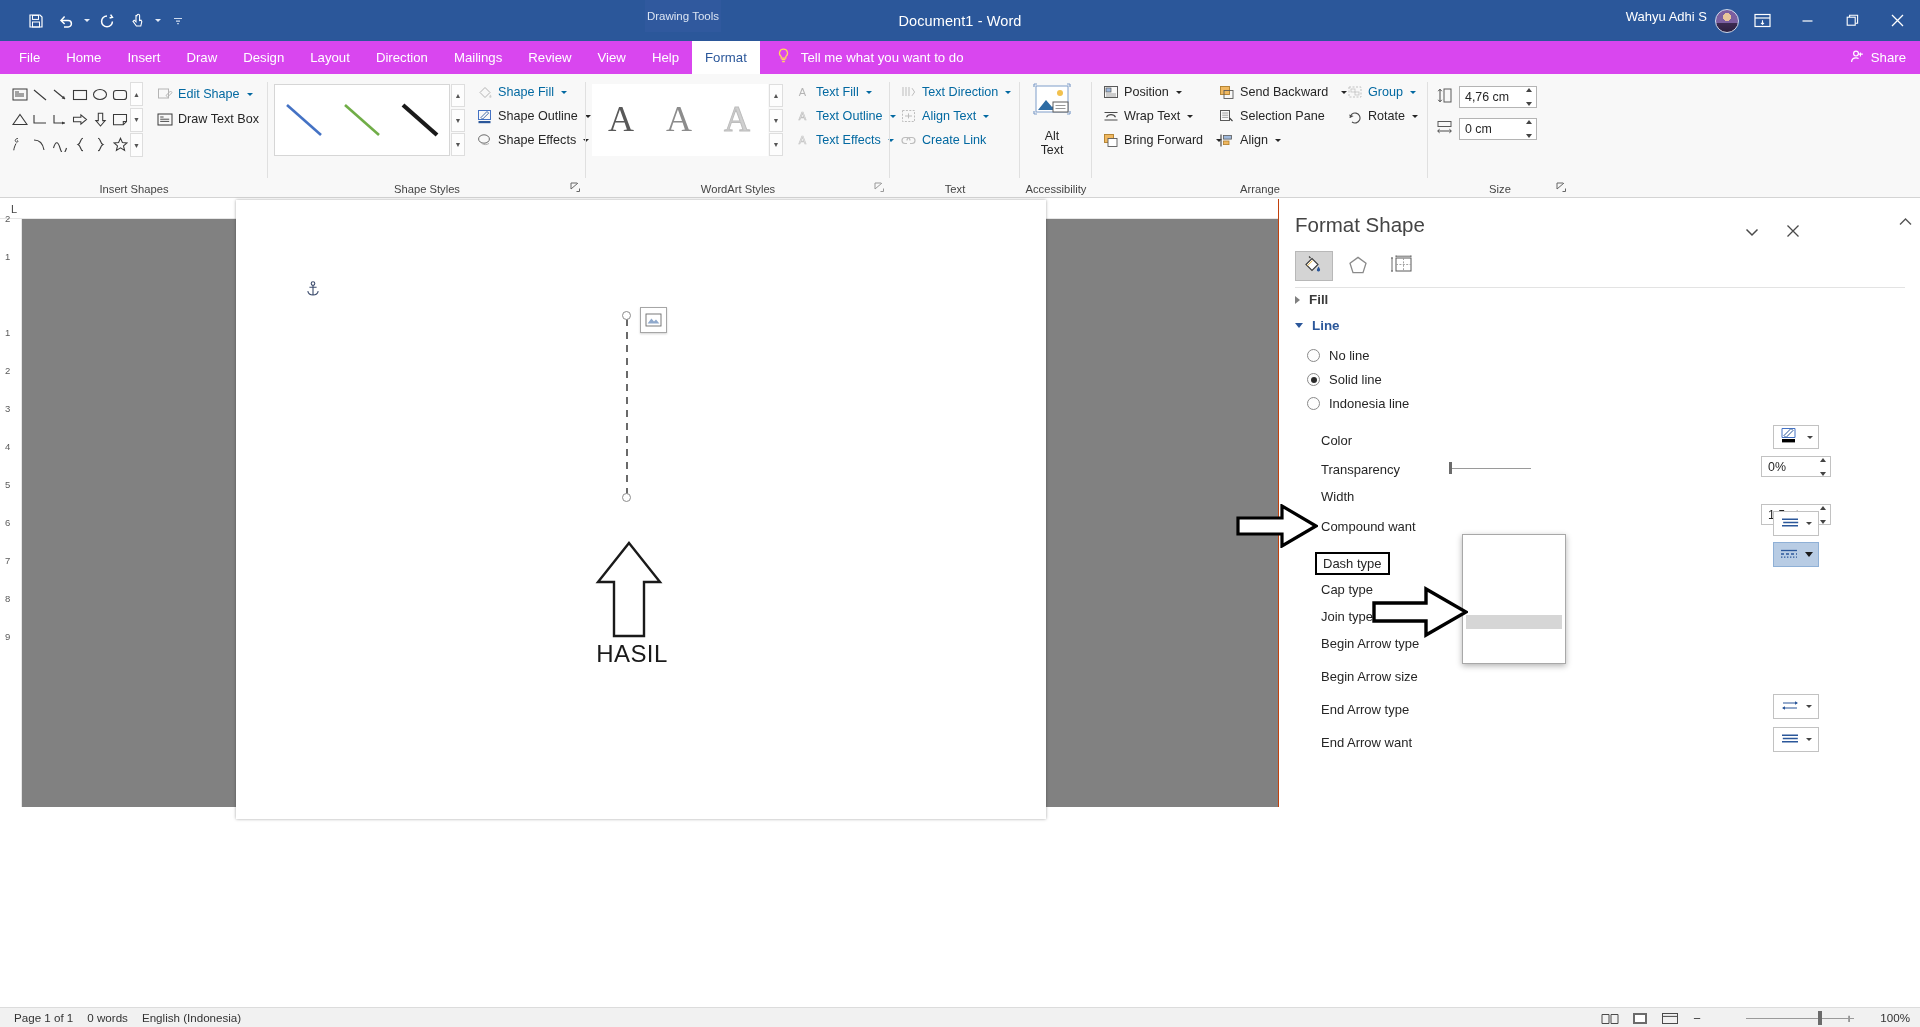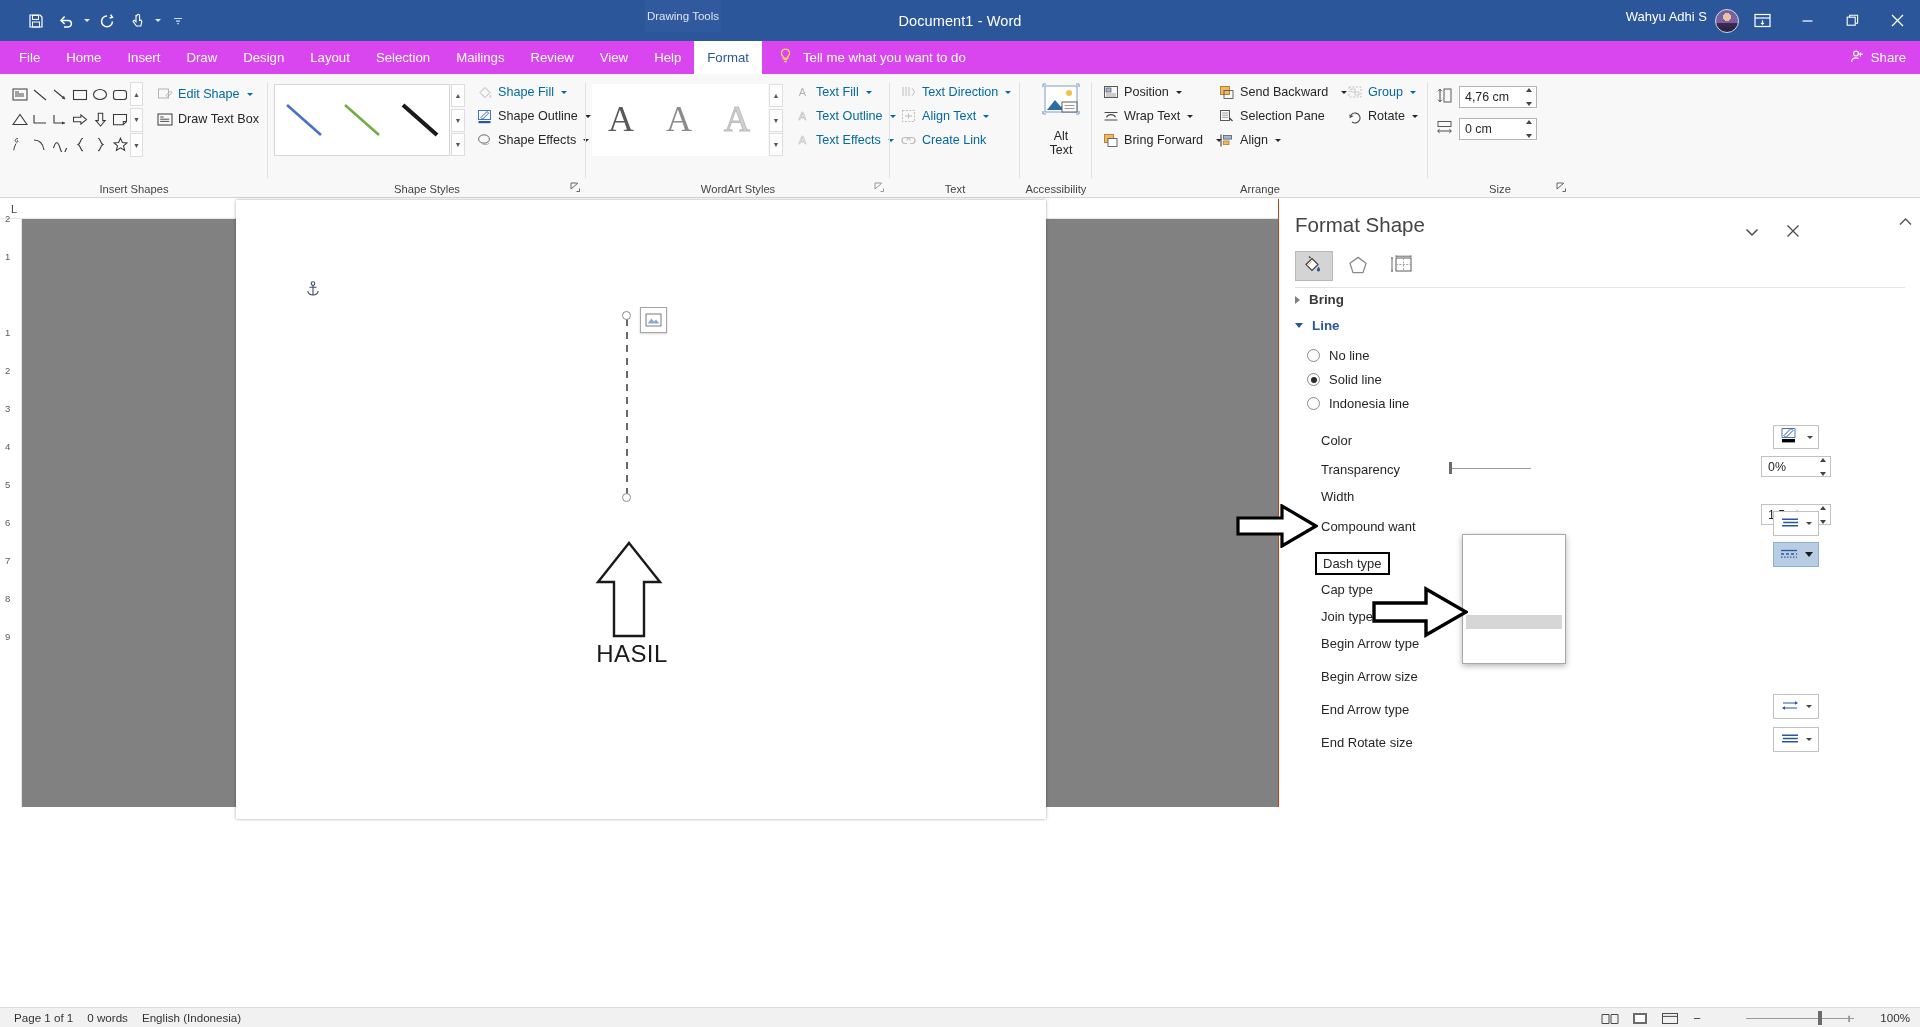--- a/index.html
+++ b/index.html
@@ -123,21 +123,21 @@
   }
   .wa-cell {
     width:58px; height:70px; display:flex; align-items:center; justify-content:center;
     font-size:36px; font-family:"Liberation Serif", serif;
   }
   .wa1 { color:#595959; }
   .wa2 { color:#8c8c8c; }
   .wa3 { color:#d0d0d0; -webkit-text-stroke:1px #bdbdbd; }
 
   .big-btn {
-    position:absolute; width:62px; top:8px; left:10px; height:84px;
+    position:absolute; width:62px; top:8px; left:1px; height:84px;
     display:flex; flex-direction:column; align-items:center; justify-content:flex-start; gap:2px;
     font-size:12.4px; text-align:center; line-height:14px;
   }
 
   
   .size-row { position:absolute; display:flex; align-items:center; gap:6px; }
   .spin {
     width:78px; height:22px; border:1px solid #b4b4b4; background:#fff;
     display:flex; align-items:center; font-size:12.4px; padding-left:5px; position:relative;
   }
@@ -354,21 +354,21 @@
   </div>
 </div>
 
 <div id="tabstrip">
   <div class="tab">File</div>
   <div class="tab">Home</div>
   <div class="tab">Insert</div>
   <div class="tab">Draw</div>
   <div class="tab">Design</div>
   <div class="tab">Layout</div>
-  <div class="tab">Selection</div>
+  <div class="tab">Direction</div>
   <div class="tab">Mailings</div>
   <div class="tab">Review</div>
   <div class="tab">View</div>
   <div class="tab">Help</div>
   <div class="tab active">Format</div>
   <div id="tellme">
     <span>
       <svg width="15" height="16" viewBox="0 0 15 16">
           <path d="M7.5 1.2a4 4 0 0 0-2.3 7.3v1.6h4.6V8.5A4 4 0 0 0 7.5 1.2z" fill="none" stroke="#ffd95c" stroke-width="1.2"></path>
           <path d="M5.6 11.6h3.8M6.2 13.6h2.6" stroke="#ffd95c" stroke-width="1.2"></path>
@@ -940,21 +940,21 @@
         <rect x="6" y="3" width="15" height="13" fill="none" stroke="#5a5a5a" stroke-width="1"></rect>
         <path d="M6 9.5h15M13.5 3v13" stroke="#9a9a9a" stroke-width=".9" stroke-dasharray="2 1.4"></path>
         <path d="M6 1.2h15M6 .4v1.6M21 .4v1.6" stroke="#5a5a5a" stroke-width=".9"></path>
       </svg>
     </span>
   </div>
   <div id="pane-divider"></div>
 
   <div class="sect-head" style="left:16px; top:93px; font-weight:bold; color:#3b3b3b;">
     <span class="tri tri-right"></span>
-    <span>Bring</span>
+    <span>Fill</span>
   </div>
 
   <div class="sect-head" style="left:16px; top:119px; font-weight:bold; color:#2b579a;">
     <span class="tri tri-down"></span>
     <span>Line</span>
   </div>
 
   <div class="radio-row" style="top:149px;">
     <span class="radio"></span>
     <span>No line</span>
@@ -1035,21 +1035,21 @@
     <span>
       <svg width="20" height="13" viewBox="0 0 20 13">
           <path d="M3 4h14M3 9h14" stroke="#2b579a" stroke-width="1.2"></path>
           <path d="M15 2.2 18 4l-3 1.8z" fill="#2b579a"></path>
           <path d="M5 7.2 2 9l3 1.8z" fill="#2b579a"></path>
         </svg>
     </span>
     <span class="drop-caret" style="border-top-color:#444;"></span>
   </div>
 
-  <div class="prop-label" style="top:536px;">End Rotate size</div>
+  <div class="prop-label" style="top:536px;">End Arrow want</div>
   <div class="pbox pbox-drop" style="left:494px; top:528px;">
     <span>
       <svg width="20" height="13" viewBox="0 0 20 13">
           <path d="M2 3.2h16M2.8 6.5h15M2 9.8h16" stroke="#2b579a" stroke-width="1.5"></path>
         </svg>
     </span>
     <span class="drop-caret" style="border-top-color:#444;"></span>
   </div>
 </div>
 

